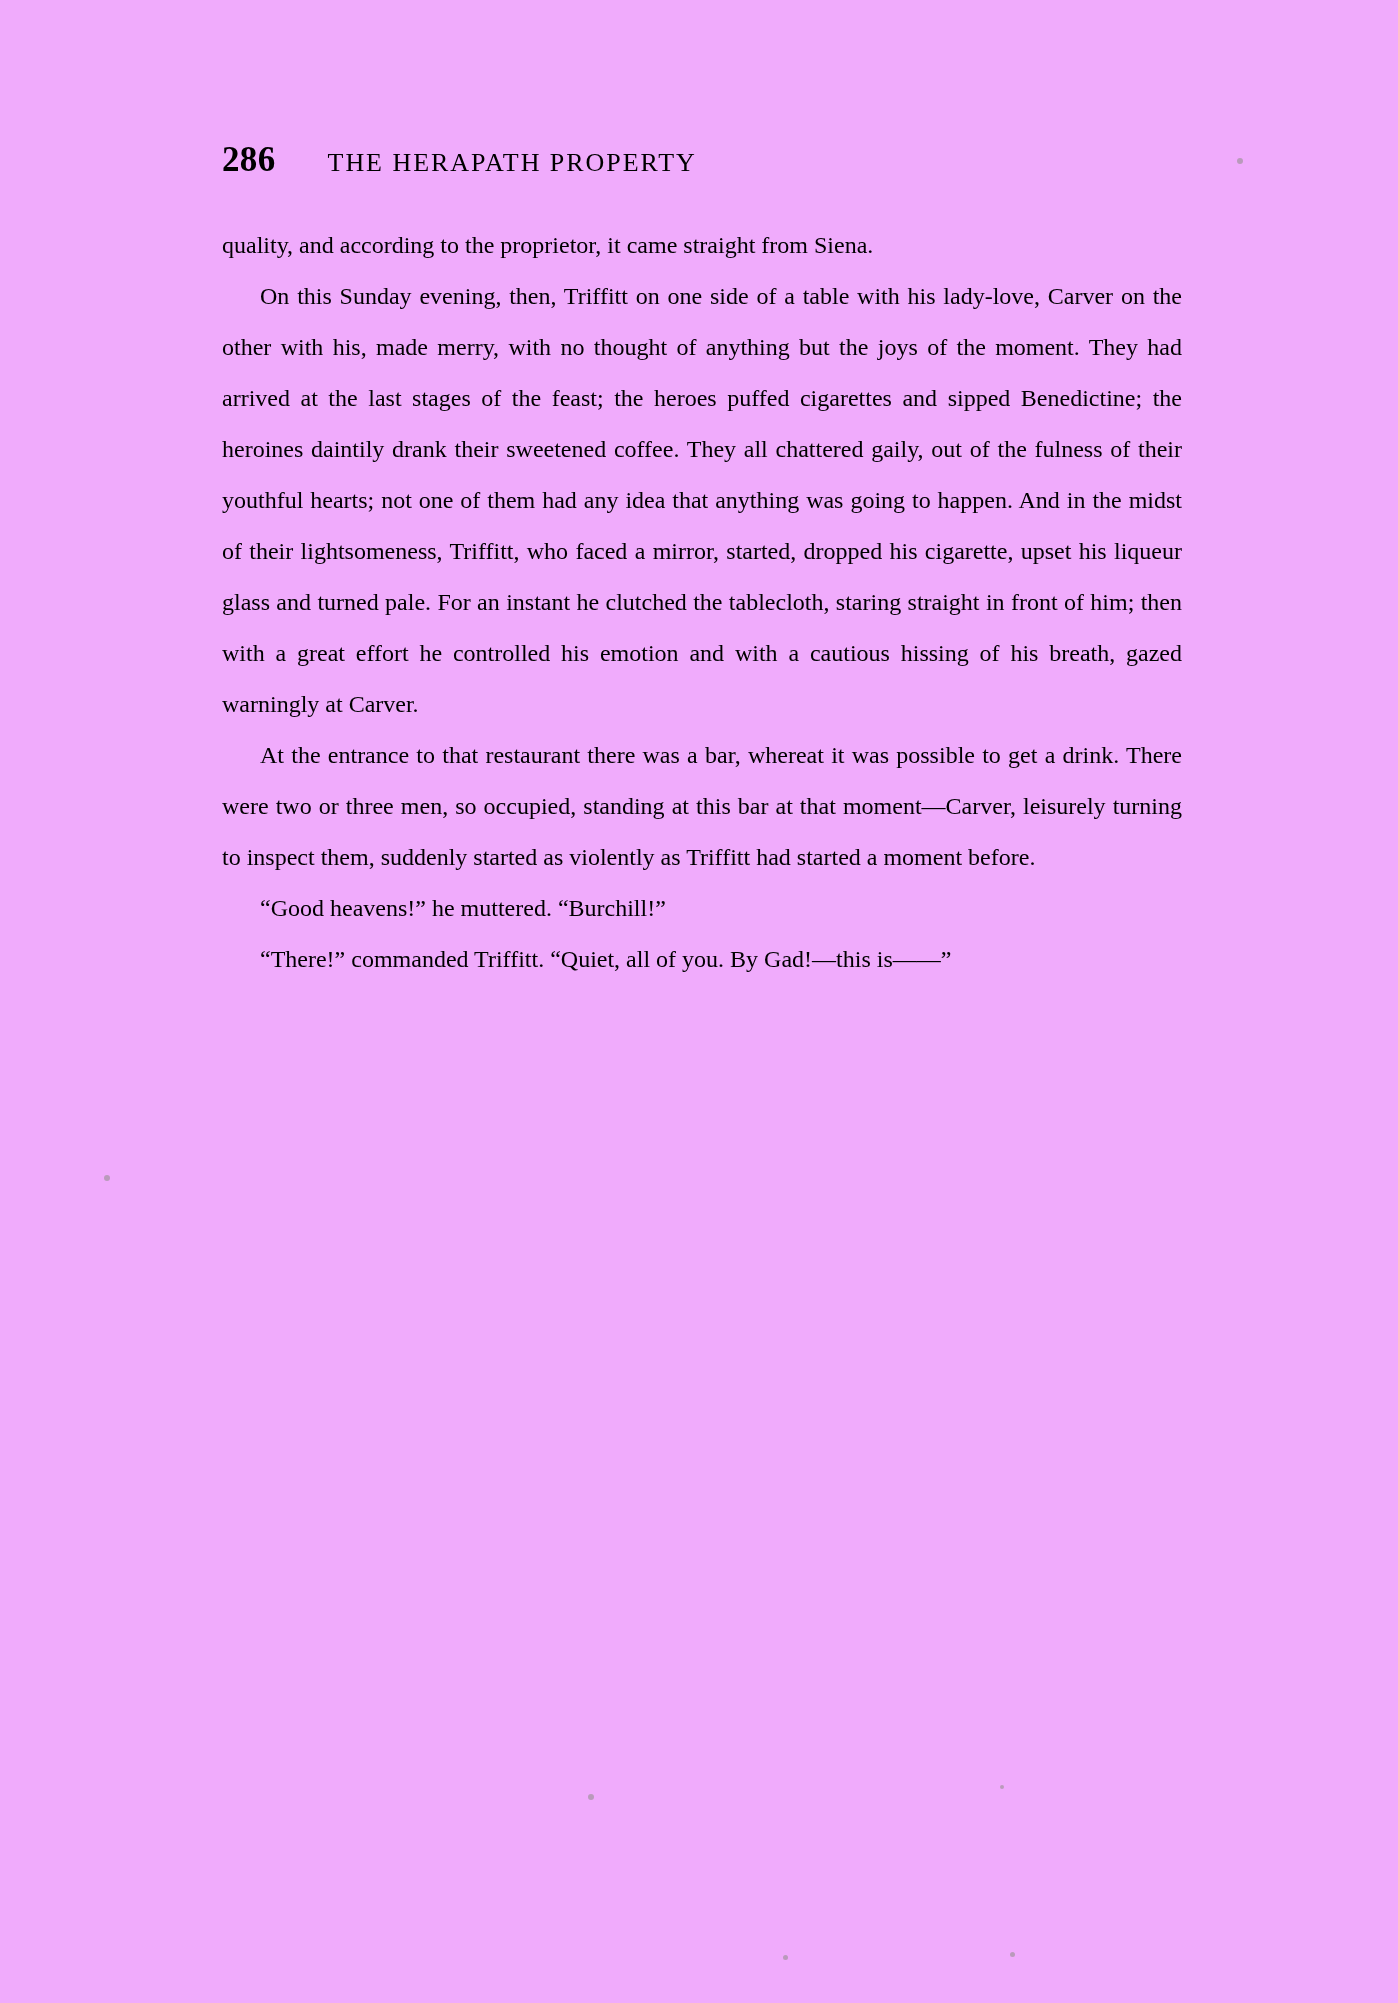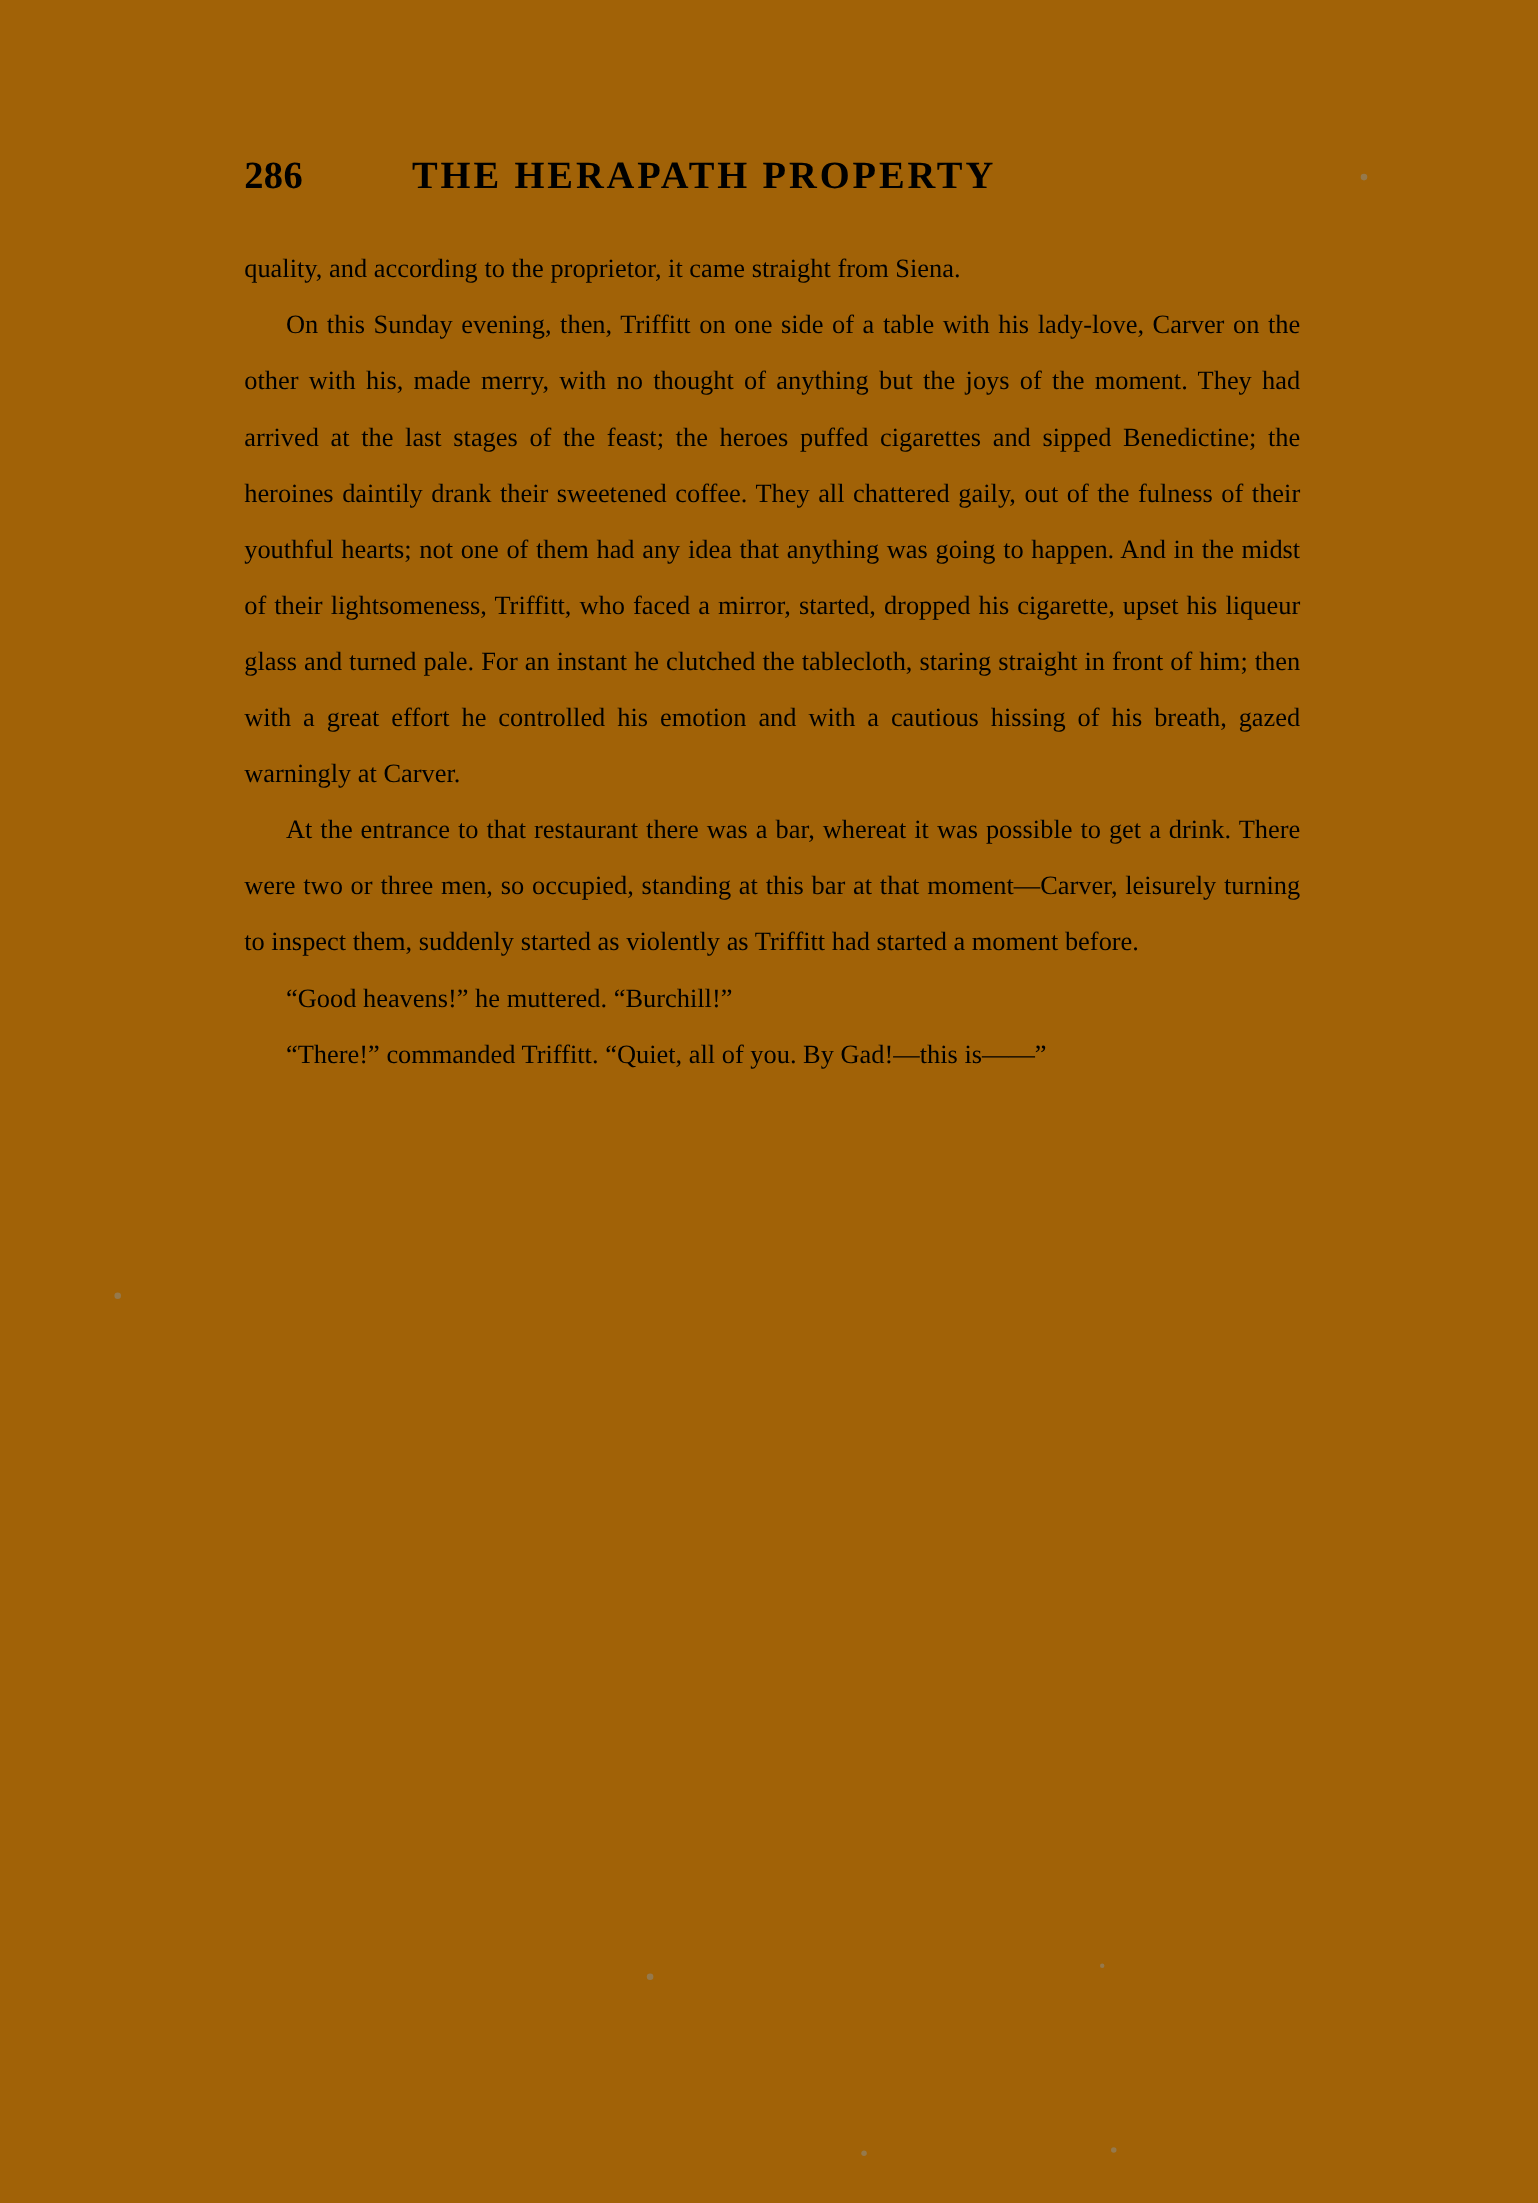--- a/index.html
+++ b/index.html
@@ -4,21 +4,21 @@
 <style>
   html, body {
     margin: 0;
     padding: 0;
     background: #ffffff;
   }
   .page {
     position: relative;
     width: 1398px;
     height: 2003px;
-    background: #a16207;
+    background: #f0abfc;
     overflow: hidden;
     font-family: "Liberation Serif", "DejaVu Serif", serif;
     color: #000000;
   }
   .content {
     position: absolute;
     left: 222px;
     top: 140px;
     width: 960px;
   }
@@ -28,24 +28,23 @@
     margin-bottom: 40px;
     letter-spacing: 0.02em;
   }
   .folio {
     font-size: 35px;
     font-weight: 700;
     letter-spacing: 0.01em;
     margin-right: 52px;
   }
   .head-title {
-    font-size: 35px;
-    font-weight: 700;
+    font-size: 26px;
+    font-weight: 400;
     letter-spacing: 0.075em;
-    margin-left: 47px;
   }
   .body-text {
     font-size: 24px;
     line-height: 51px;
     text-align: justify;
     text-justify: inter-word;
     -webkit-hyphens: none;
     hyphens: none;
   }
   .body-text p {

